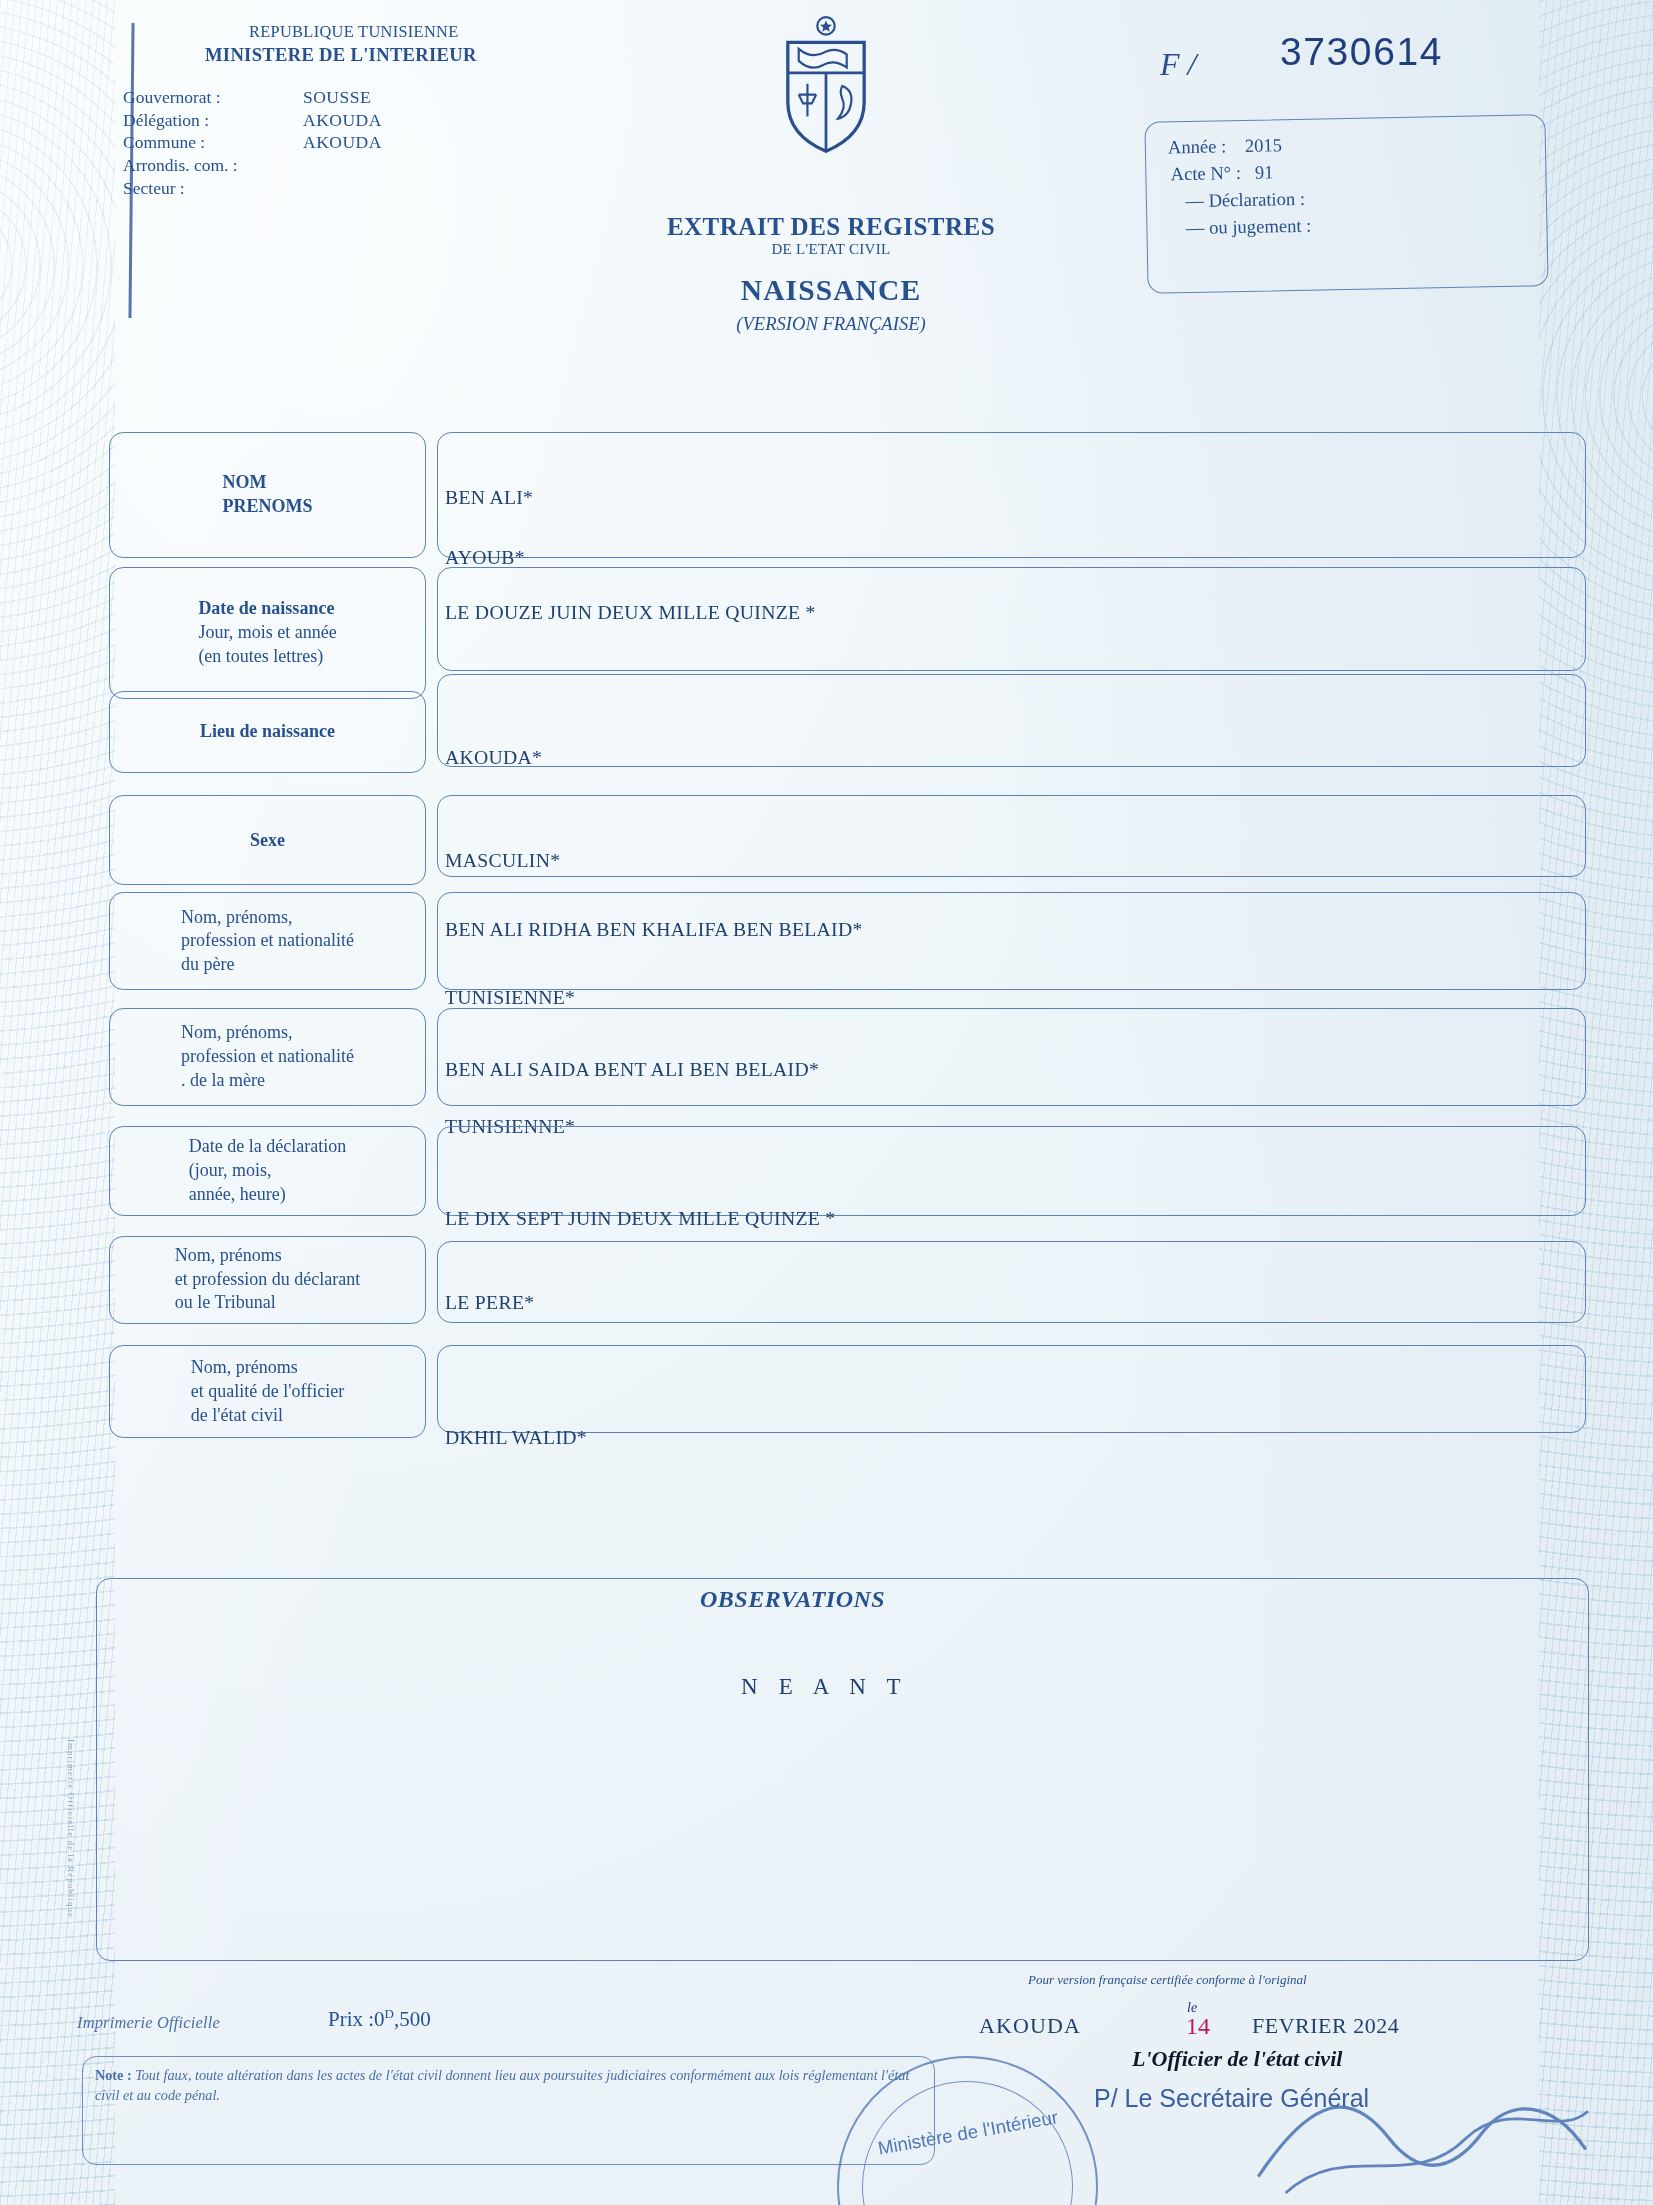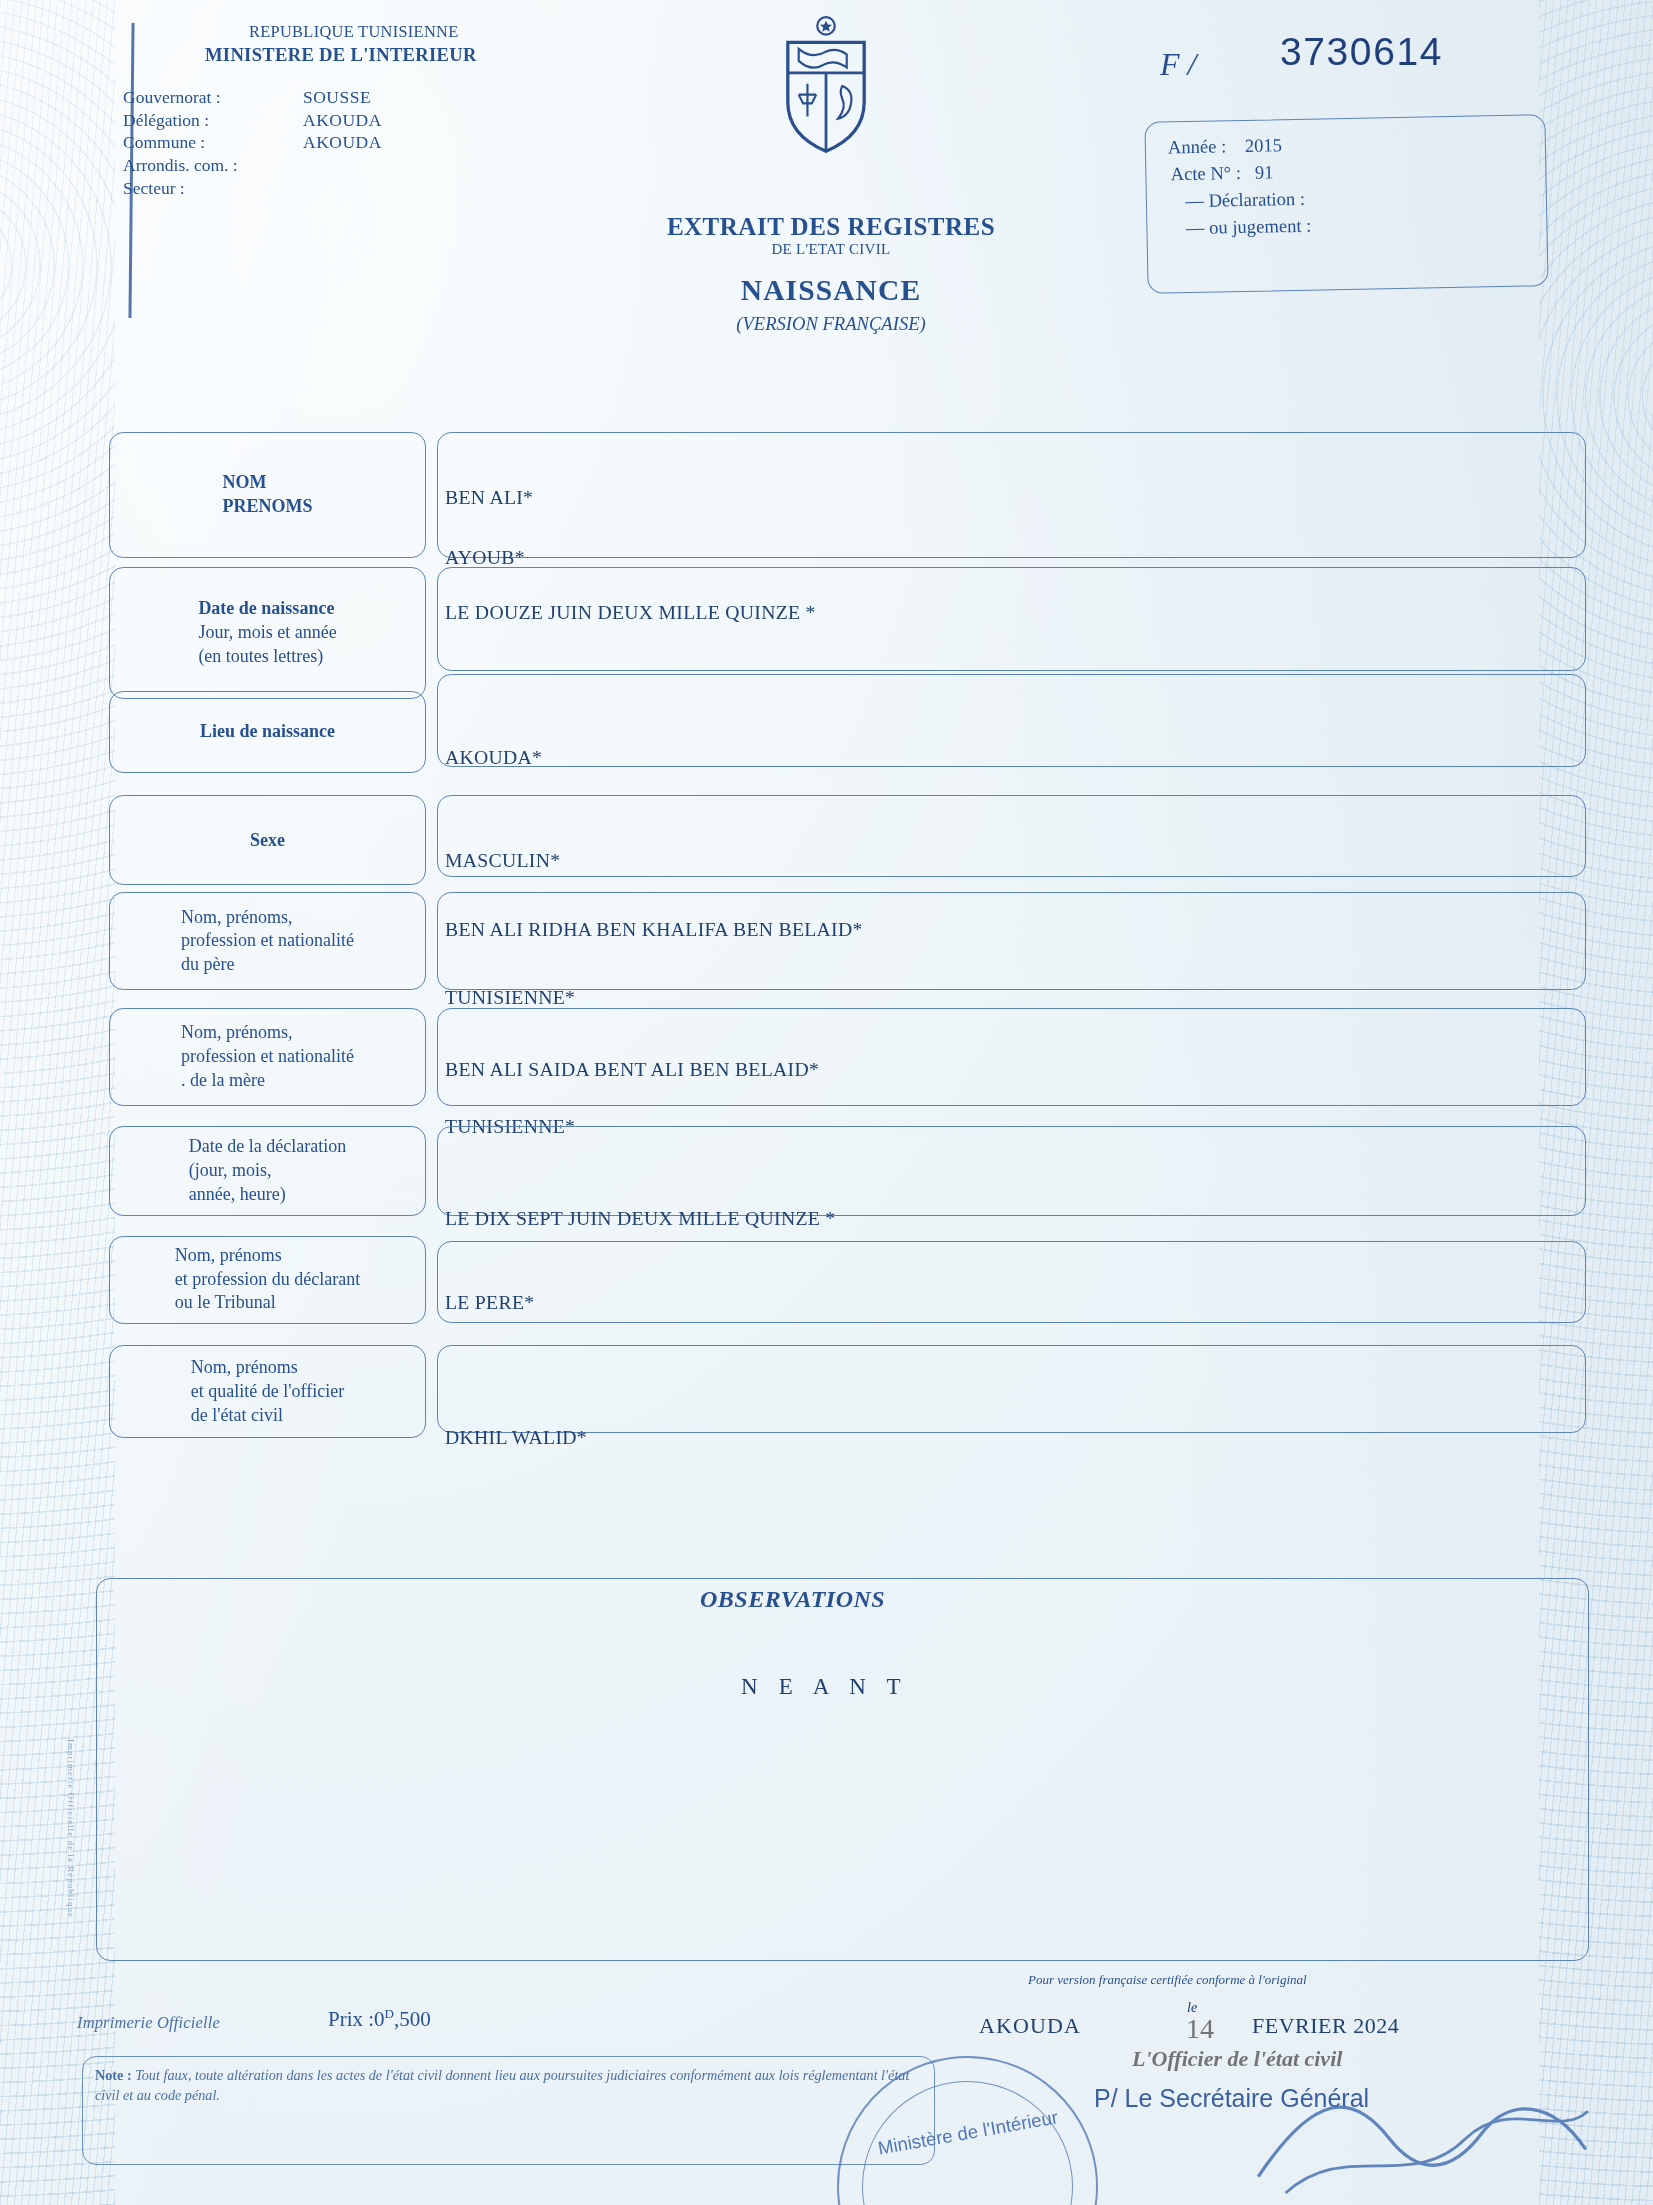--- a/index.html
+++ b/index.html
@@ -236,29 +236,29 @@
   .place {
     position:absolute; left: 979px; top: 2013px;
     font-size: 22px; color:#20406f; letter-spacing: 1.1px;
   }
   .le-small {
     position:absolute; left: 1187px; top: 1999px;
     font-size: 14.2px; color:#20406f; font-style: italic;
   }
   .datepart {
     position:absolute; left: 1186px; top: 2013px;
-    font-size: 28px; color:#737373;
+    font-size: 24px; color:#be185d;
   }
   .datemonth {
     position:absolute; left: 1252px; top: 2013px;
     font-size: 22px; color:#20406f; letter-spacing: 0.5px;
   }
   .officier {
     position:absolute; left: 1132px; top: 2046px;
-    font-size: 22px; font-style: italic; font-weight:bold; color:#737373;
+    font-size: 22px; font-style: italic; font-weight:bold; color:#0f172a;
   }
   .secretaire {
     position:absolute; left: 1094px; top: 2084px;
     font-size: 25px; color:#3a5fa0;
     font-family:"Liberation Sans", sans-serif;
   }
   .note-box {
     position:absolute;
     left: 82px; top: 2056px;
     width: 853px; height: 109px;

